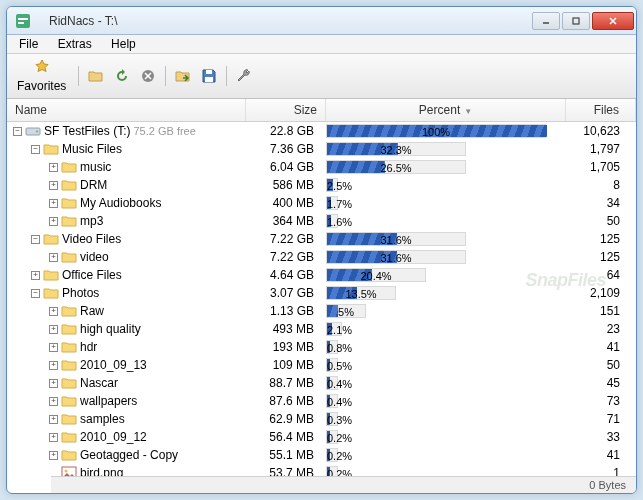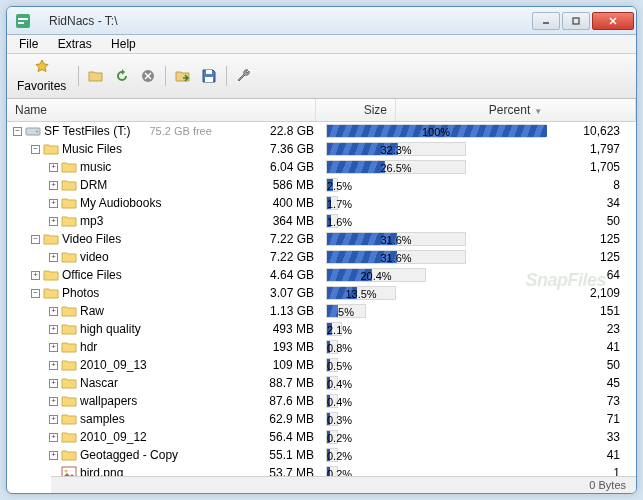--- a/index.html
+++ b/index.html
@@ -28,21 +28,21 @@
 .row { display: flex; align-items: center; height: 18px; }
 .row .col-name { display: flex; align-items: center; gap: 3px; }
 .expander { width: 9px; height: 9px; border: 1px solid #888; display: flex; align-items: center; justify-content: center; font-size: 8px; line-height: 1; background: #fff; cursor: pointer; color: #444; }
 .expander.none { border: none; background: transparent; }
 .icon-sm { width: 16px; height: 16px; flex-shrink: 0; }
 .row .col-size, .row .col-files { padding-right: 12px; }
 .row .col-percent { display: flex; align-items: center; position: relative; }
 .bar-bg { height: 14px; background: #f0f0f0; border: 1px solid #d8d8d8; position: relative; }
 .bar-fill { height: 100%; background: repeating-linear-gradient(110deg, #2a5ab0 0 6px, #4a7ad0 6px 12px); }
 .bar-label { position: absolute; width: 100%; text-align: center; font-size: 11px; top: 0; line-height: 14px; }
-.free-text { color: #999; margin-left: 16px; font-size: 11px; }
+.free-text { color: #999; margin-left: 0; font-size: 11px; }
 .statusbar { background: #f0f0f0; border-top: 1px solid #d0d0d0; font-size: 11px; padding: 2px 10px; text-align: right; color: #555; margin-left: 44px; }
 .sort-arrow { font-size: 8px; color: #888; margin-left: 4px; }
 .watermark { position: absolute; top: 148px; right: 30px; font-size: 18px; font-weight: bold; font-style: italic; color: rgba(120,150,120,0.22); pointer-events: none; letter-spacing: -0.5px; z-index: 1; }
 </style>
 </head>
 <body>
 
 <div class="window">
   <div class="titlebar">
     <svg class="titlebar-icon" viewBox="0 0 16 16">
@@ -121,20 +121,21 @@
         <svg class="icon-sm" viewBox="0 0 16 16">
           <path d="M13 3a3 3 0 0 1-4 4L3 13l-1-1 6-6a3 3 0 0 1 4-4l-2 2 1 1z" fill="#a0a0a0" stroke="#707070"></path>
         </svg>
       </div>
   </div>
 
   <div class="header-row">
     <div class="col-name">Name</div>
     <div class="col-size">Size</div>
     <div class="col-percent"><span>Percent</span><span class="sort-arrow">▼</span></div>
+    <div class="col-files">Files</div>
   </div>
 
   <div class="rows" id="rows-container">
     <div class="watermark">SnapFiles</div>
   <div class="row">
         <div class="col-name" style="padding-left:6px">
           <span class="expander">−</span>
           <svg class="icon-sm" viewBox="0 0 16 16">
             <rect x="1" y="5" width="14" height="7" rx="1" fill="#d0d8e0" stroke="#90a0b0"></rect>
             <circle cx="12" cy="8.5" r="1" fill="#6a6"></circle>

